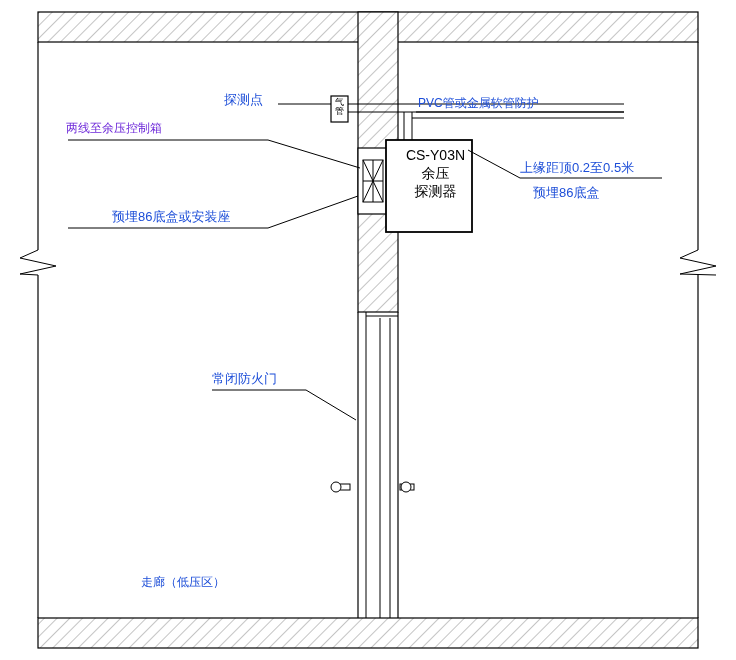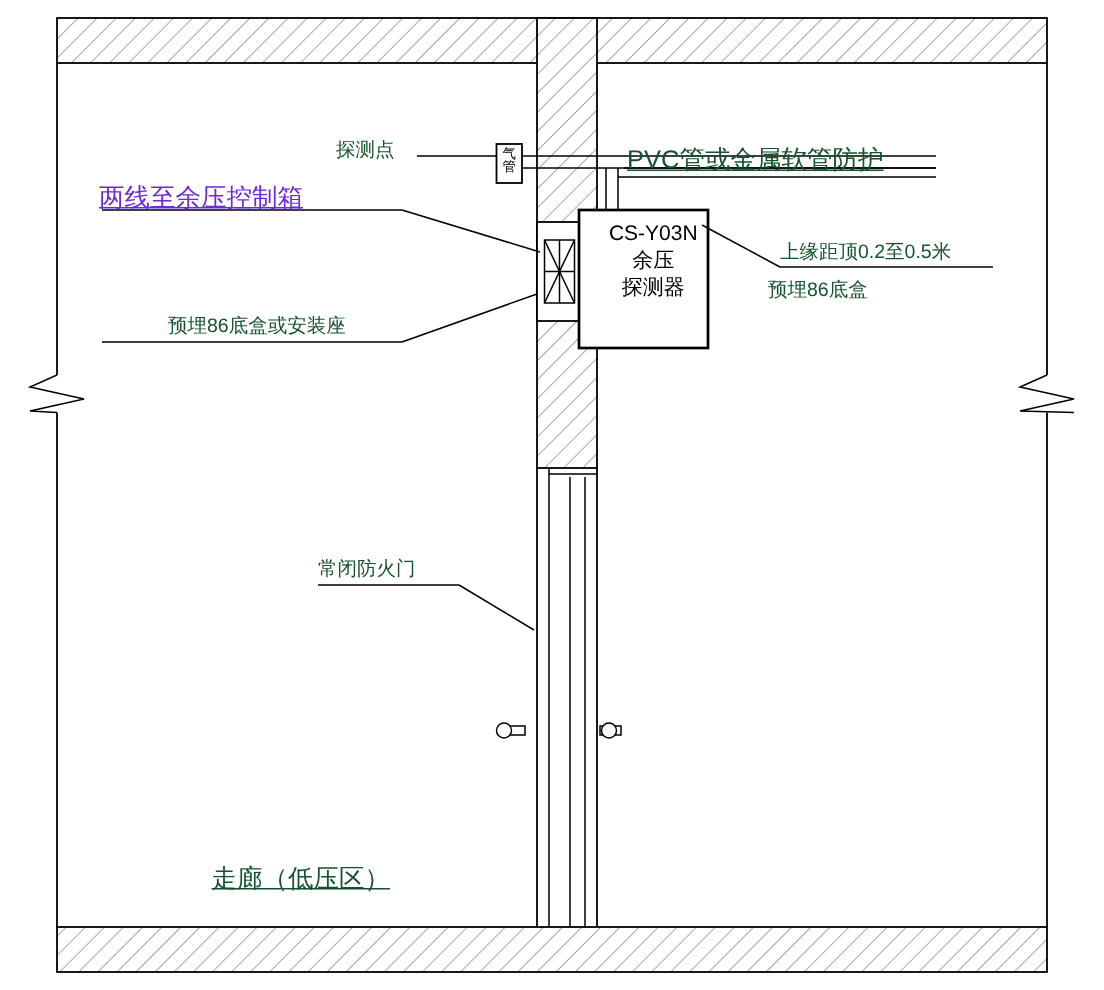--- a/index.html
+++ b/index.html
@@ -18,30 +18,29 @@
     overflow: hidden;
   }
   #stage svg {
     position: absolute;
     left: 0;
     top: 0;
   }
   .lbl {
     position: absolute;
     font-size: 13px;
-    color: #14532d;
+    color: #1d4ed8;
     white-space: nowrap;
     line-height: 1.25;
   }
   .lbl-red {
     color: #6d28d9;
   }
   .lbl-big {
-    font-size: 17px;
-    text-decoration: underline;
+    font-size: 12px;
   }
   .lbl-vert {
     position: absolute;
     font-size: 9px;
     color: #000;
     width: 11px;
     line-height: 1.05;
     text-align: center;
   }
   .box-label {
@@ -168,19 +167,19 @@
 
   <div class="lbl" style="left:224px; top:92px;">探测点</div>
 
   <div class="lbl lbl-big" style="left:418px; top:96px;">PVC管或金属软管防护</div>
 
   <div class="lbl lbl-red lbl-big" style="left:66px; top:121px;">两线至余压控制箱</div>
 
   <div class="lbl" style="left:84px; top:209px;margin-left:28px;">预埋86底盒或安装座</div>
 
   <div class="lbl" style="left:520px; top:160px;text-align:right;">上缘距顶0.2至0.5米</div>
-  <div class="lbl" style="left:512px; top:185px;">预埋86底盒</div>
+  <div class="lbl" style="left:533px; top:185px;">预埋86底盒</div>
 
   <div class="lbl" style="left:212px; top:371px;">常闭防火门</div>
 
   <div class="lbl lbl-big" style="left:141px; top:575px;">走廊（低压区）</div>
 
 </div>
 
 </body></html>

